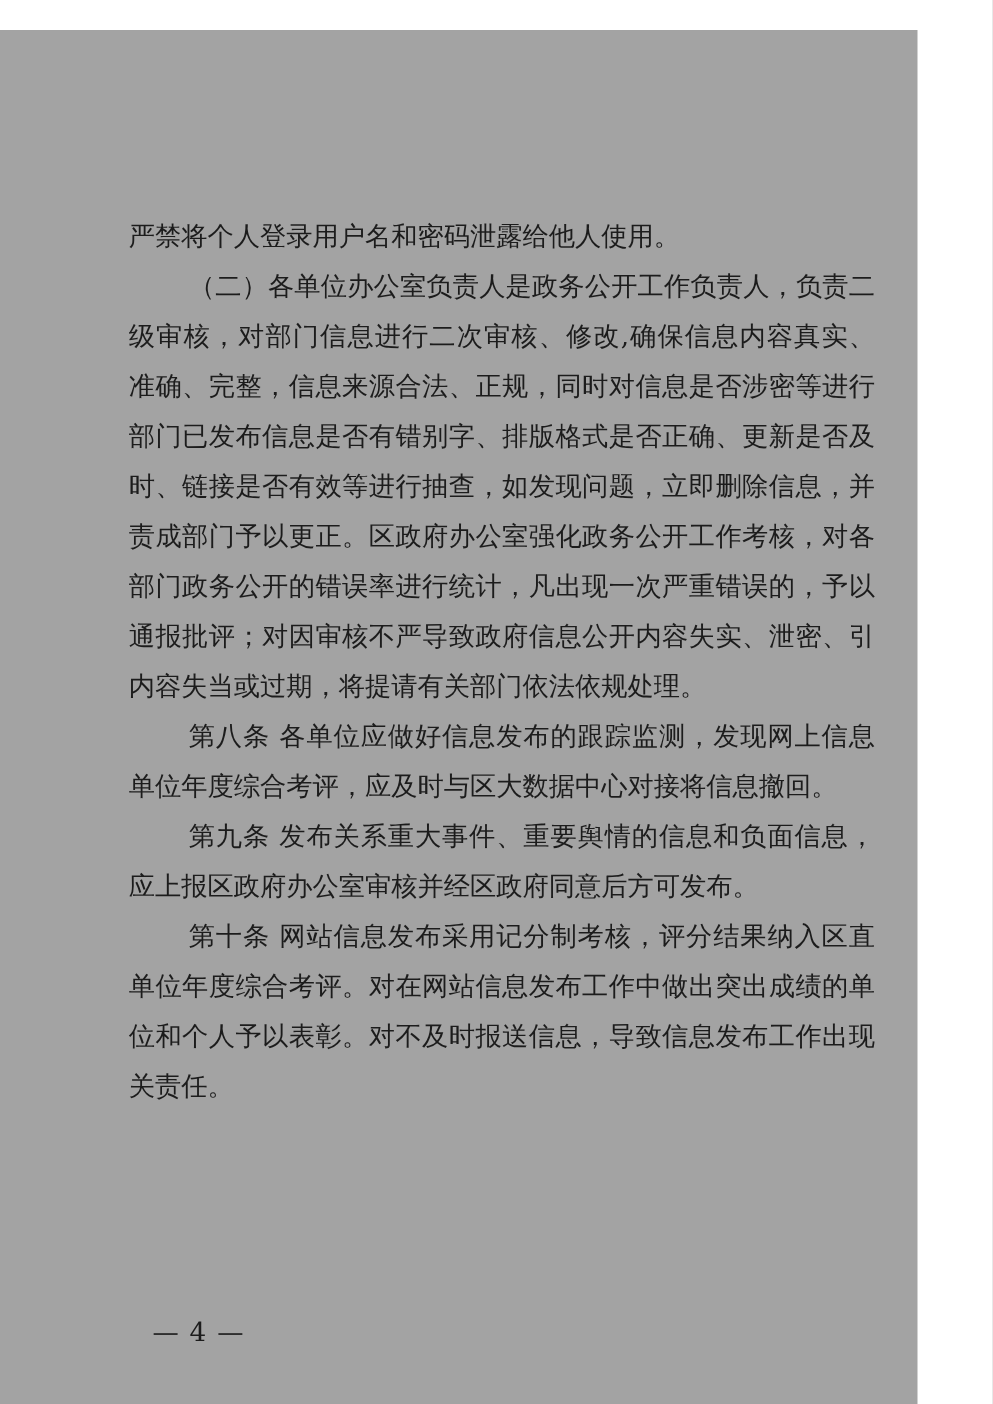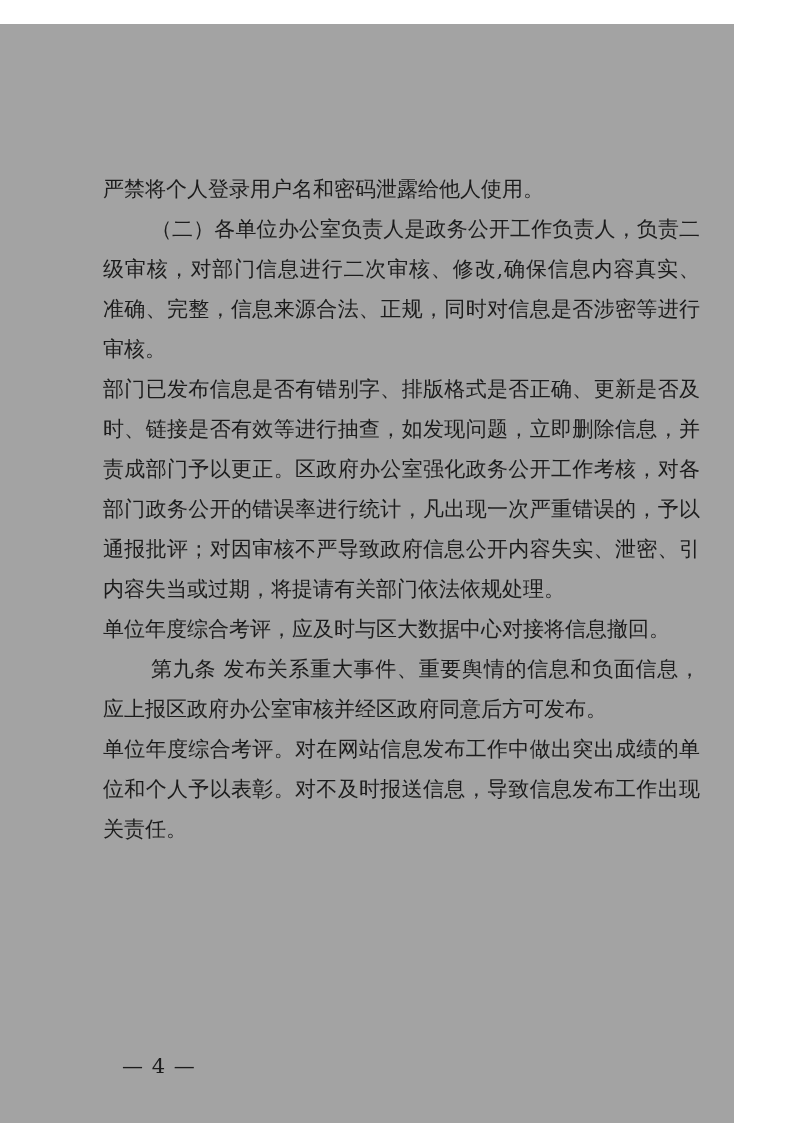--- a/index.html
+++ b/index.html
@@ -54,30 +54,31 @@
 </style>
 </head>
 <body>
 
 <div class="page">
   <div class="doc-body">
       <div class="line lastline">严禁将个人登录用户名和密码泄露给他人使用。</div>
       <div class="line fill indent">（二）各单位办公室负责人是政务公开工作负责人，负责二</div>
       <div class="line fill">级审核，对部门信息进行二次审核、修改,确保信息内容真实、</div>
       <div class="line fill">准确、完整，信息来源合法、正规，同时对信息是否涉密等进行</div>
-      <div class="line lastline">审核。</div>
       <div class="line fill">部门已发布信息是否有错别字、排版格式是否正确、更新是否及</div>
       <div class="line fill">时、链接是否有效等进行抽查，如发现问题，立即删除信息，并</div>
       <div class="line fill">责成部门予以更正。区政府办公室强化政务公开工作考核，对各</div>
       <div class="line fill">部门政务公开的错误率进行统计，凡出现一次严重错误的，予以</div>
       <div class="line fill">通报批评；对因审核不严导致政府信息公开内容失实、泄密、引</div>
       <div class="line lastline">内容失当或过期，将提请有关部门依法依规处理。</div>
+      <div class="line fill indent">第八条 各单位应做好信息发布的跟踪监测，发现网上信息</div>
       <div class="line lastline">单位年度综合考评，应及时与区大数据中心对接将信息撤回。</div>
       <div class="line fill indent">第九条 发布关系重大事件、重要舆情的信息和负面信息，</div>
       <div class="line lastline">应上报区政府办公室审核并经区政府同意后方可发布。</div>
+      <div class="line fill indent">第十条 网站信息发布采用记分制考核，评分结果纳入区直</div>
       <div class="line fill">单位年度综合考评。对在网站信息发布工作中做出突出成绩的单</div>
       <div class="line fill">位和个人予以表彰。对不及时报送信息，导致信息发布工作出现</div>
       <div class="line lastline">关责任。</div>
     </div>
   <div class="footer">
     <span>— 4 —</span>
   </div>
 </div>
 
 </body></html>

